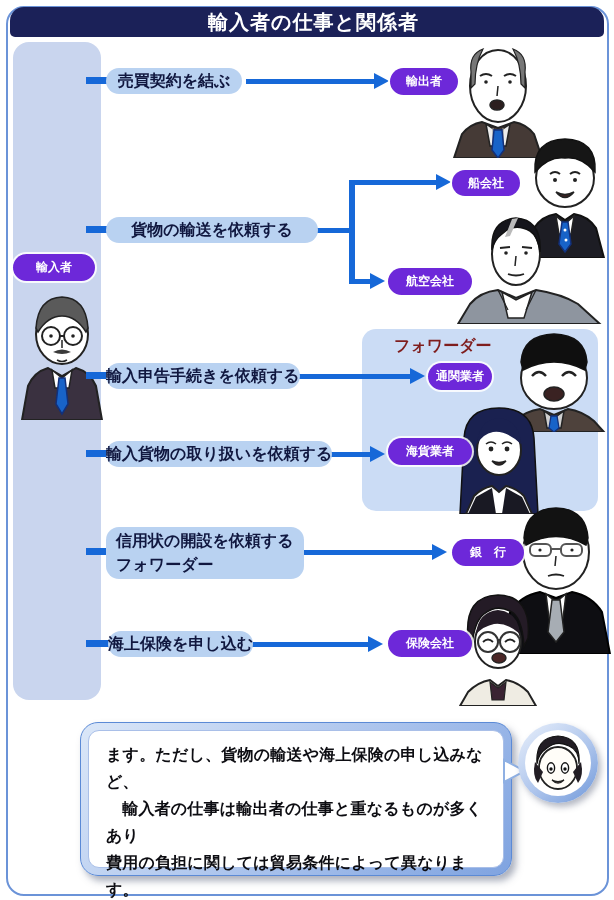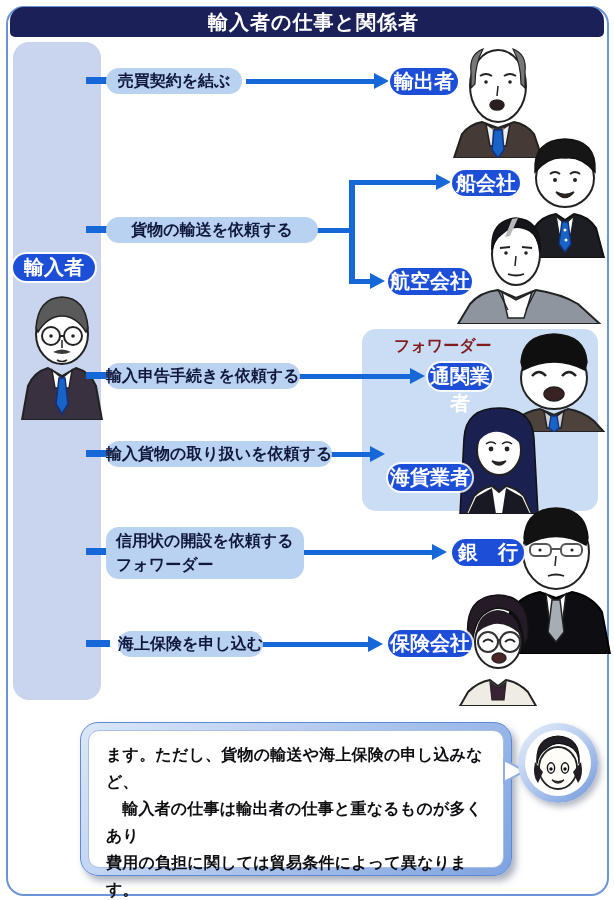--- a/index.html
+++ b/index.html
@@ -10,22 +10,22 @@
   .header{position:absolute;left:10px;top:7px;width:594px;height:30px;background:#1b2158;
           border-radius:14px 14px 5px 5px;display:flex;align-items:center;justify-content:center;}
   .title{color:#fff;font-weight:bold;font-size:20px;letter-spacing:1px;padding-left:13px;}
   .leftbar{position:absolute;left:13px;top:42px;width:88px;height:658px;background:#c9d5ee;border-radius:16px;}
   .fwdbox{position:absolute;left:362px;top:329px;width:236px;height:182px;background:#cbdcf5;border-radius:14px;}
   .fwdlabel{position:absolute;left:394px;top:336px;font-size:16px;font-weight:bold;color:#7f1d1d;}
   .pill{position:absolute;background:#b9d2f1;border-radius:13px;color:#10173f;font-weight:bold;
         font-size:16px;line-height:26px;height:26px;text-align:center;white-space:nowrap;z-index:4;}
   .pill2{position:absolute;background:#b9d2f1;border-radius:13px;color:#10173f;font-weight:bold;
         font-size:16px;line-height:24px;padding:2px 10px;white-space:nowrap;z-index:4;}
-  .badge{position:absolute;background:#1d4ed8;border-radius:14px;color:#fff;font-weight:bold;
-         font-size:20px;line-height:27px;height:27px;text-align:center;z-index:5;
+  .badge{position:absolute;background:#6d28d9;border-radius:14px;color:#fff;font-weight:bold;
+         font-size:12px;line-height:27px;height:27px;text-align:center;z-index:5;
          box-shadow:0 0 0 2px rgba(255,255,255,.85);}
   .stub{position:absolute;width:24px;height:7px;background:#1668d8;z-index:3;}
   .hline{position:absolute;height:5px;background:#1668d8;z-index:3;}
   .vline{position:absolute;width:6px;background:#1668d8;z-index:3;}
   .ahead{position:absolute;width:0;height:0;border-top:8px solid transparent;
          border-bottom:8px solid transparent;border-left:15px solid #1668d8;z-index:3;}
   .portrait{position:absolute;z-index:2;}
   .portrait svg{display:block;}
   .bubble{position:absolute;left:80px;top:722px;width:430px;height:152px;border-radius:18px;
           background:linear-gradient(135deg,#dbe7f8 0%,#a9c2ec 55%,#7fa3e0 100%);
@@ -212,33 +212,33 @@
   <div class="stub" style="left:86px;top:372px;"></div>
   <div class="pill" style="left:106px;top:363px;min-width:186px;">輸入申告手続きを依頼する</div>
   <div class="hline" style="left:294px;top:374px;width:116px;"></div>
   <div class="ahead" style="left:410px;top:368px;"></div>
   <div class="badge" style="left:428px;top:363px;width:64px;">通関業者</div>
 
   <div class="stub" style="left:86px;top:450px;"></div>
   <div class="pill" style="left:106px;top:441px;min-width:204px;">輸入貨物の取り扱いを依頼する</div>
   <div class="hline" style="left:312px;top:452px;width:58px;"></div>
   <div class="ahead" style="left:370px;top:446px;"></div>
-  <div class="badge" style="left:388px;top:464px;width:84px;">海貨業者</div>
+  <div class="badge" style="left:388px;top:438px;width:84px;">海貨業者</div>
 
   <div class="stub" style="left:86px;top:548px;"></div>
   <div class="pill2" style="left:106px;top:527px;min-width:170px;">
     <div>信用状の開設を依頼する</div>
     <div>フォワーダー</div>
   </div>
   <div class="hline" style="left:280px;top:550px;width:152px;"></div>
   <div class="ahead" style="left:432px;top:544px;"></div>
   <div class="badge" style="left:452px;top:539px;width:72px;">銀　行</div>
 
   <div class="stub" style="left:86px;top:640px;"></div>
-  <div class="pill" style="left:118px;top:631px;min-width:140px;">海上保険を申し込む</div>
+  <div class="pill" style="left:108px;top:631px;min-width:140px;">海上保険を申し込む</div>
   <div class="hline" style="left:248px;top:642px;width:120px;"></div>
   <div class="ahead" style="left:368px;top:636px;"></div>
   <div class="badge" style="left:388px;top:630px;width:84px;">保険会社</div>
 
   <div class="bubble">
     <div class="bubble-inner">
       <div class="bubble-text">
         <div>ます。ただし、貨物の輸送や海上保険の申し込みなど、</div>
         <div>　輸入者の仕事は輸出者の仕事と重なるものが多くあり</div>
         <div>費用の負担に関しては貿易条件によって異なります。</div>

